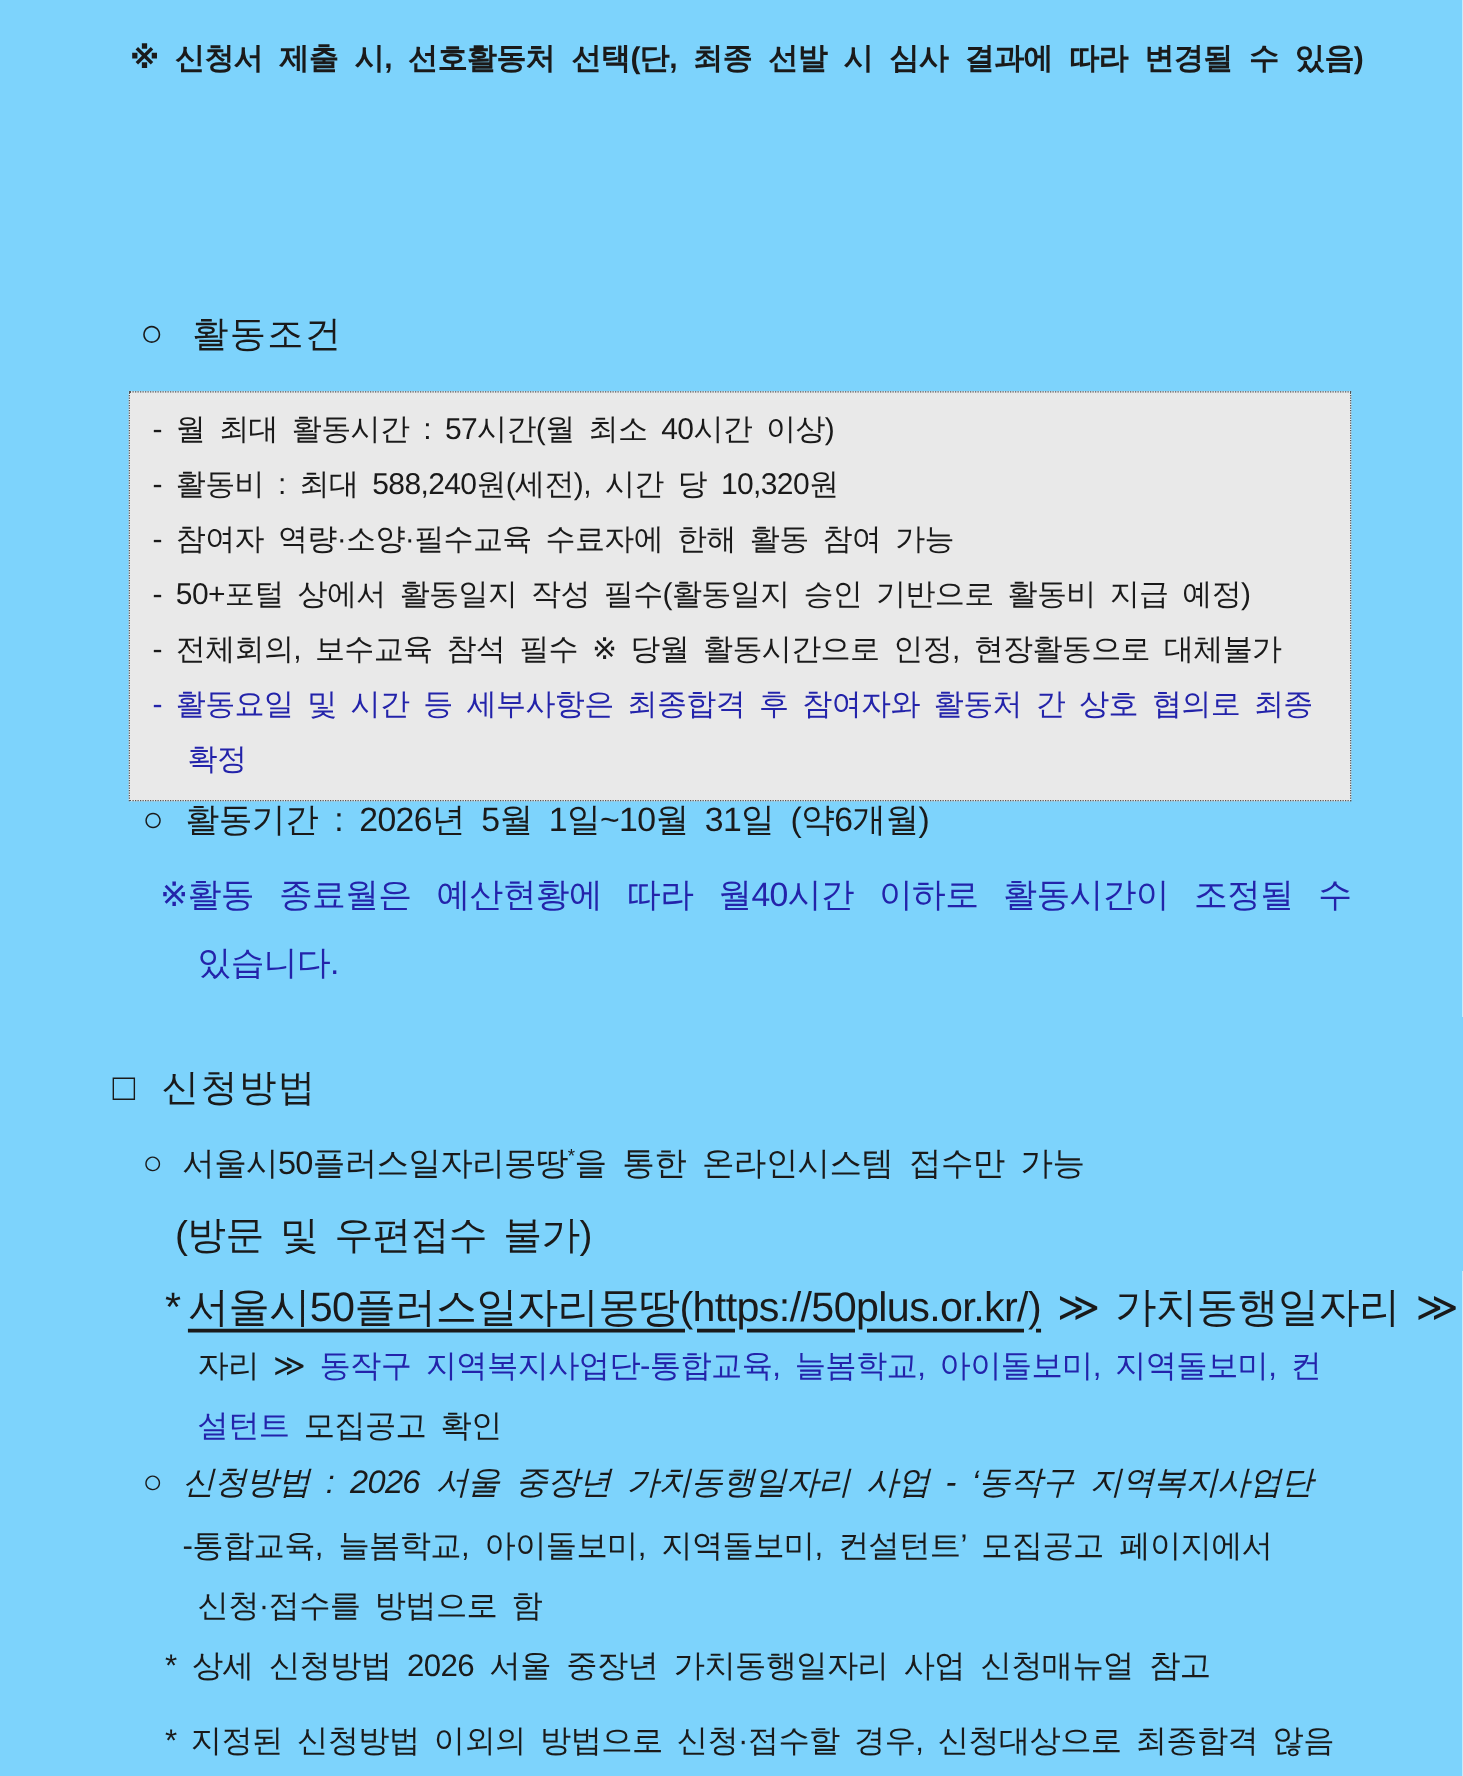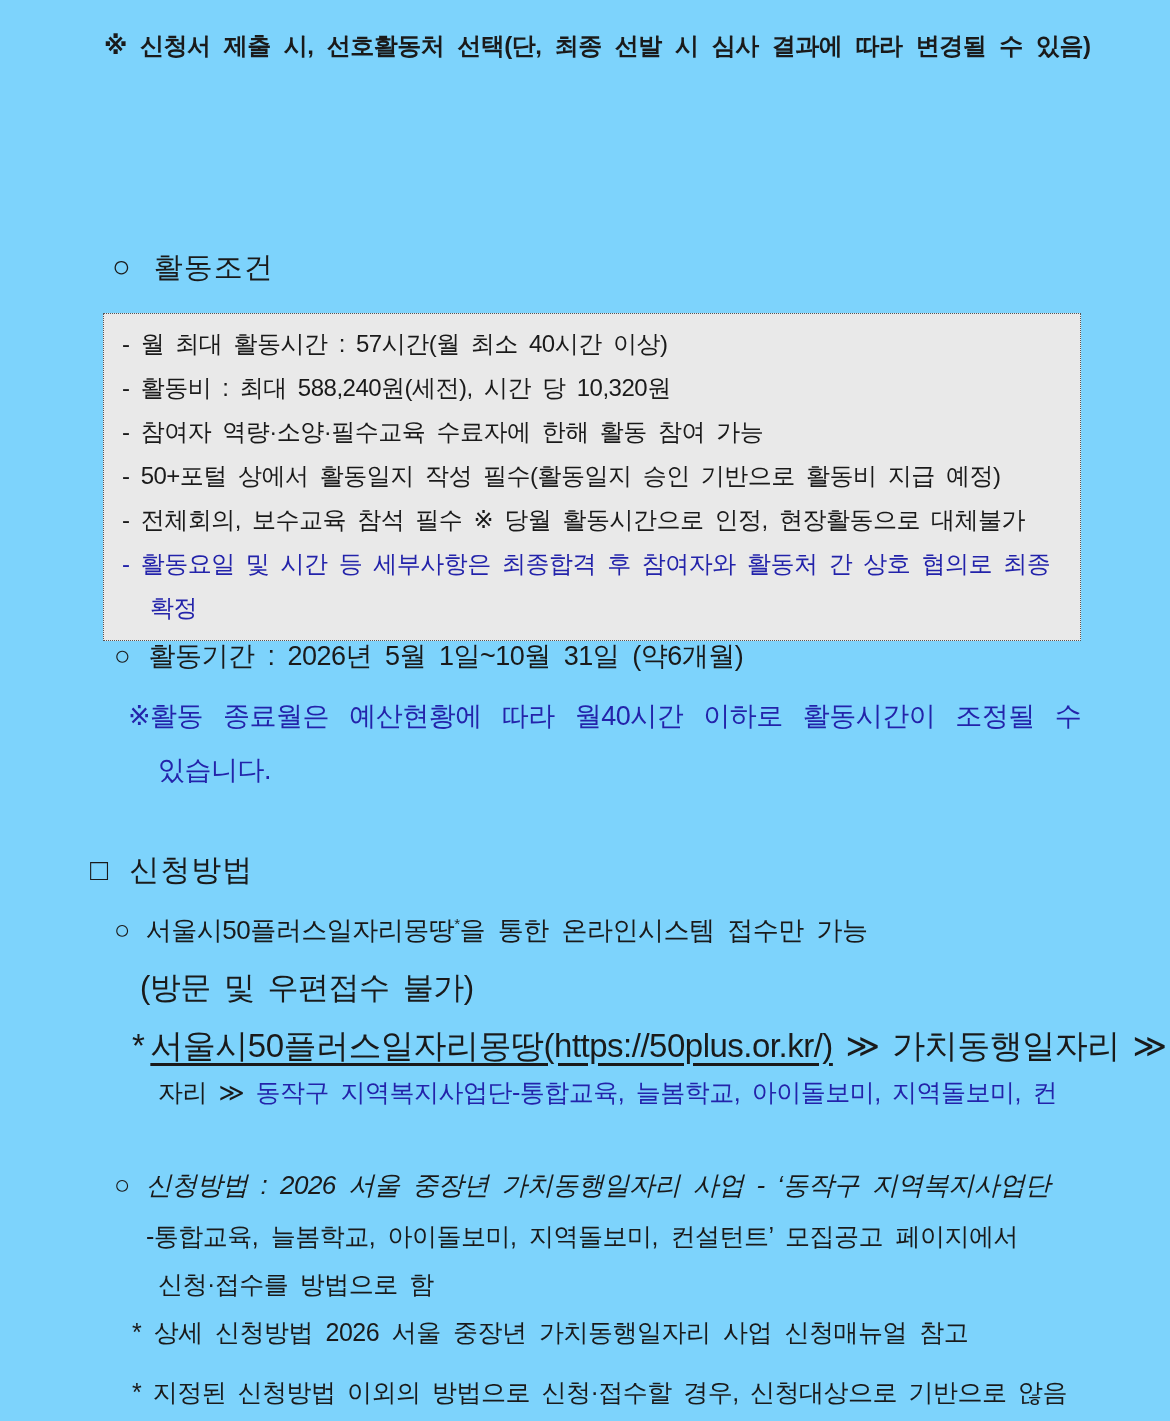--- a/index.html
+++ b/index.html
@@ -197,23 +197,27 @@
   <div class="abs portal-line1">
     <span class="marker">*</span><span class="portal-link">서울시50플러스일자리몽땅(https://50plus.or.kr/)</span>
     <span>≫ 가치동행일자리 ≫ 가치동행일</span>
   </div>
 
   <div class="abs portal-line2">
     <span>자리 ≫</span>
     <span class="blue">동작구 지역복지사업단-통합교육, 늘봄학교, 아이돌보미, 지역돌보미, 컨</span>
   </div>
 
+  <div class="abs portal-line3">
+    <span class="blue">설턴트</span>
+    <span>모집공고 확인</span>
+  </div>
 
   <div class="abs method-line1">
     <span class="bullet">○</span><span>신청방법 : 2026 서울 중장년 가치동행일자리 사업 - ‘동작구 지역복지사업단</span>
   </div>
   <div class="abs method-line2">-통합교육, 늘봄학교, 아이돌보미, 지역돌보미, 컨설턴트’ 모집공고 페이지에서</div>
   <div class="abs method-line3">신청·접수를 방법으로 함</div>
 
   <div class="abs note-a">* 상세 신청방법 2026 서울 중장년 가치동행일자리 사업 신청매뉴얼 참고</div>
-  <div class="abs note-b">* 지정된 신청방법 이외의 방법으로 신청·접수할 경우, 신청대상으로 기반으로 않음</div>
+  <div class="abs note-b">* 지정된 신청방법 이외의 방법으로 신청·접수할 경우, 신청대상으로 최종합격 않음</div>
 
 </div>
 
 </body></html>

